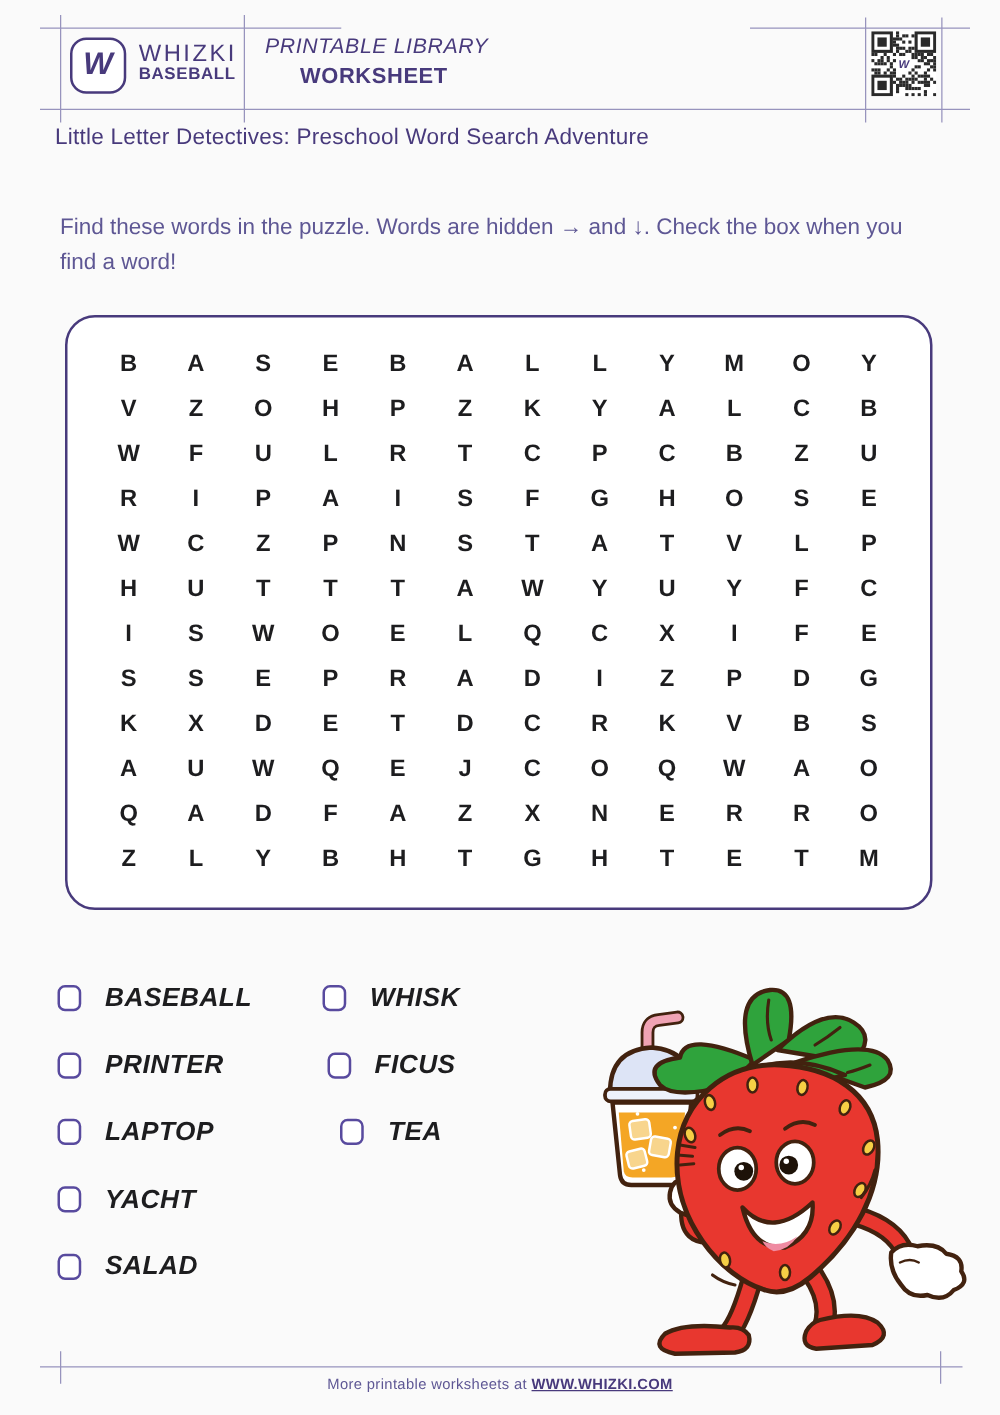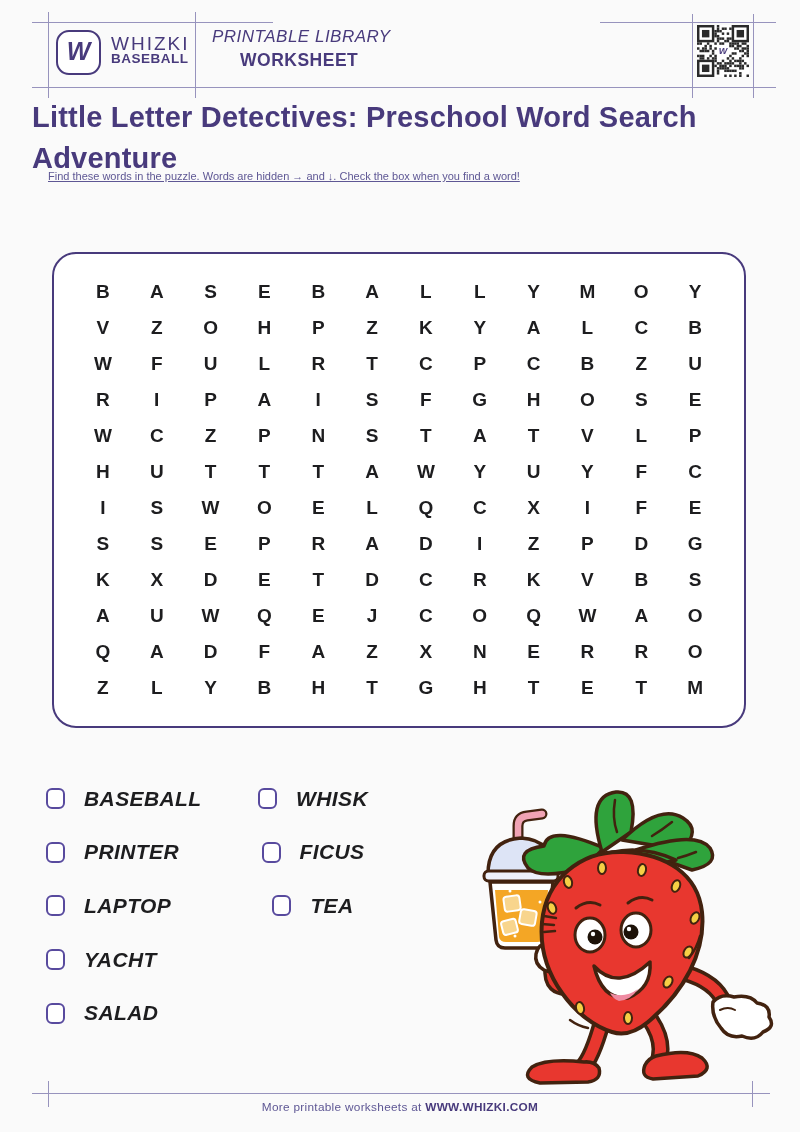--- a/index.html
+++ b/index.html
@@ -20,42 +20,42 @@
   
   .logo-box{position:absolute;left:56px;top:30px;width:45px;height:45px;border:2.5px solid var(--brand-purple);border-radius:13px;display:flex;align-items:center;justify-content:center;background:#fff;}
   .logo-w{font-size:25px;font-weight:bold;font-style:italic;color:var(--brand-purple);transform:translateY(-1px);}
   .brand-1{position:absolute;left:111px;top:33px;font-size:19px;letter-spacing:2px;color:var(--brand-purple);}
   .brand-2{position:absolute;left:111px;top:51px;font-size:13.5px;font-weight:bold;letter-spacing:.5px;color:var(--brand-purple);}
   .kicker{position:absolute;left:212px;top:27px;font-size:17px;letter-spacing:.5px;color:var(--brand-purple);font-style:italic;}
   .doctype{position:absolute;left:228px;top:50px;font-size:17.5px;font-weight:bold;letter-spacing:.5px;color:var(--brand-purple);margin-left:12px;}
   .qr{position:absolute;left:697px;top:25px;width:52px;height:52px;background:#fff;}
 
   
-  .title{position:absolute;left:32px;top:97px;width:672px;font-size:29px;font-weight:bold;line-height:1.42;color:var(--brand-purple);letter-spacing:.2px;}
-  .instructions{position:absolute;left:48px;top:168px;width:695px;font-size:11px;line-height:1.55;color:var(--text-purple);text-decoration:underline;}
+  .title{position:absolute;left:44px;top:97px;width:672px;font-size:18px;font-weight:normal;line-height:1.42;color:var(--brand-purple);letter-spacing:.2px;}
+  .instructions{position:absolute;left:48px;top:168px;width:695px;font-size:18px;line-height:1.55;color:var(--text-purple);}
 
   
   .puzzle-box{position:absolute;left:52px;top:252px;width:694px;height:476px;border:2.5px solid var(--brand-purple);border-radius:24px;background:#fff;}
   .letter-grid{display:grid;width:100%;height:100%;padding:20px 22px;grid-template-columns:repeat(12,1fr);grid-template-rows:repeat(12,1fr);}
   .cell{display:flex;align-items:center;justify-content:center;font-size:19px;font-weight:bold;color:var(--ink);}
 
   
   .word-col{position:absolute;top:772px;display:flex;flex-direction:column;font-style:italic;}
   .word-col-1{left:46px;}
   .word-col-2{left:258px;align-items:center;}
   .word-row{height:53.6px;display:flex;align-items:center;}
   .checkbox{width:19px;height:21px;border:2.5px solid var(--checkbox);border-radius:6px;background:#fff;flex:0 0 auto;}
   .word-label{margin-left:19px;font-size:21px;font-weight:bold;letter-spacing:.4px;color:var(--ink);}
 
   
   .mascot{position:absolute;left:452px;top:770px;width:330px;height:318px;}
 
   
   .footer-text{position:absolute;left:0;top:1100px;width:800px;text-align:center;font-size:11.8px;letter-spacing:.3px;color:var(--text-purple);}
-  .footer-text b{color:var(--brand-purple);font-weight:bold;}
+  .footer-text b{color:var(--brand-purple);text-decoration:underline;font-weight:bold;}
 </style>
 </head>
 <body>
 
 <div class="page">
 
   <div class="hline" style="left:32px;top:22px;width:241px;"></div>
   <div class="hline" style="left:600px;top:22px;width:176px;"></div>
   <div class="hline" style="left:32px;top:87px;width:744px;"></div>
   <div class="vline" style="left:48px;top:12px;height:86px;"></div>

